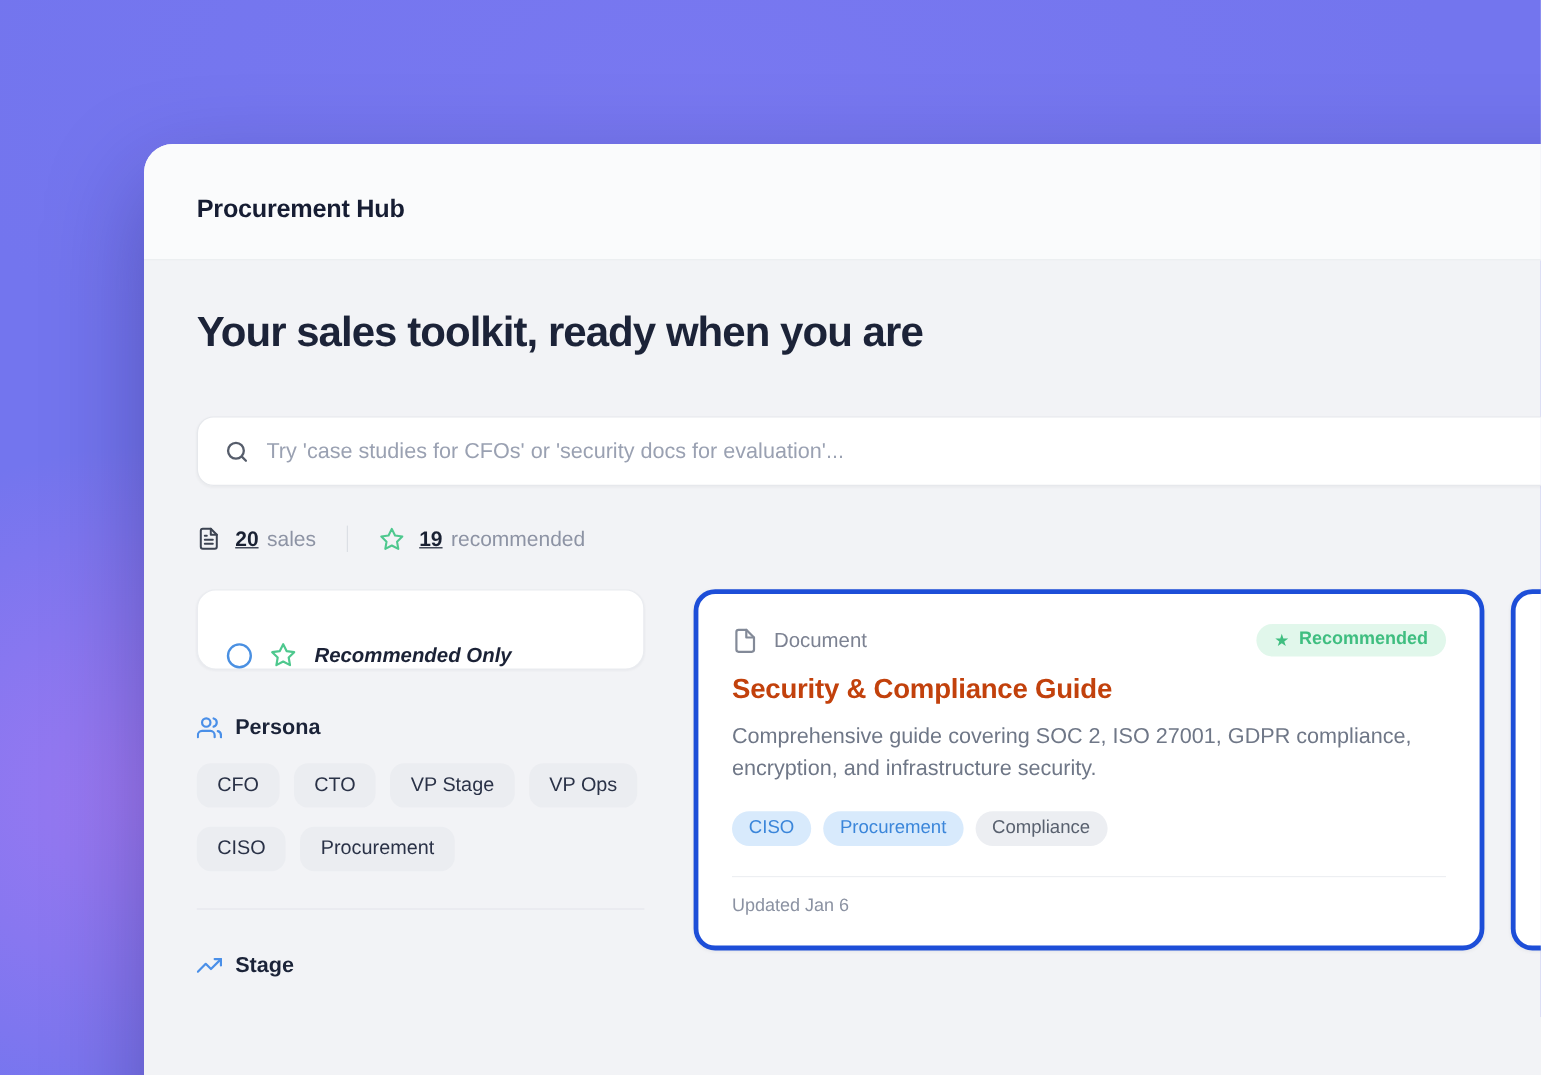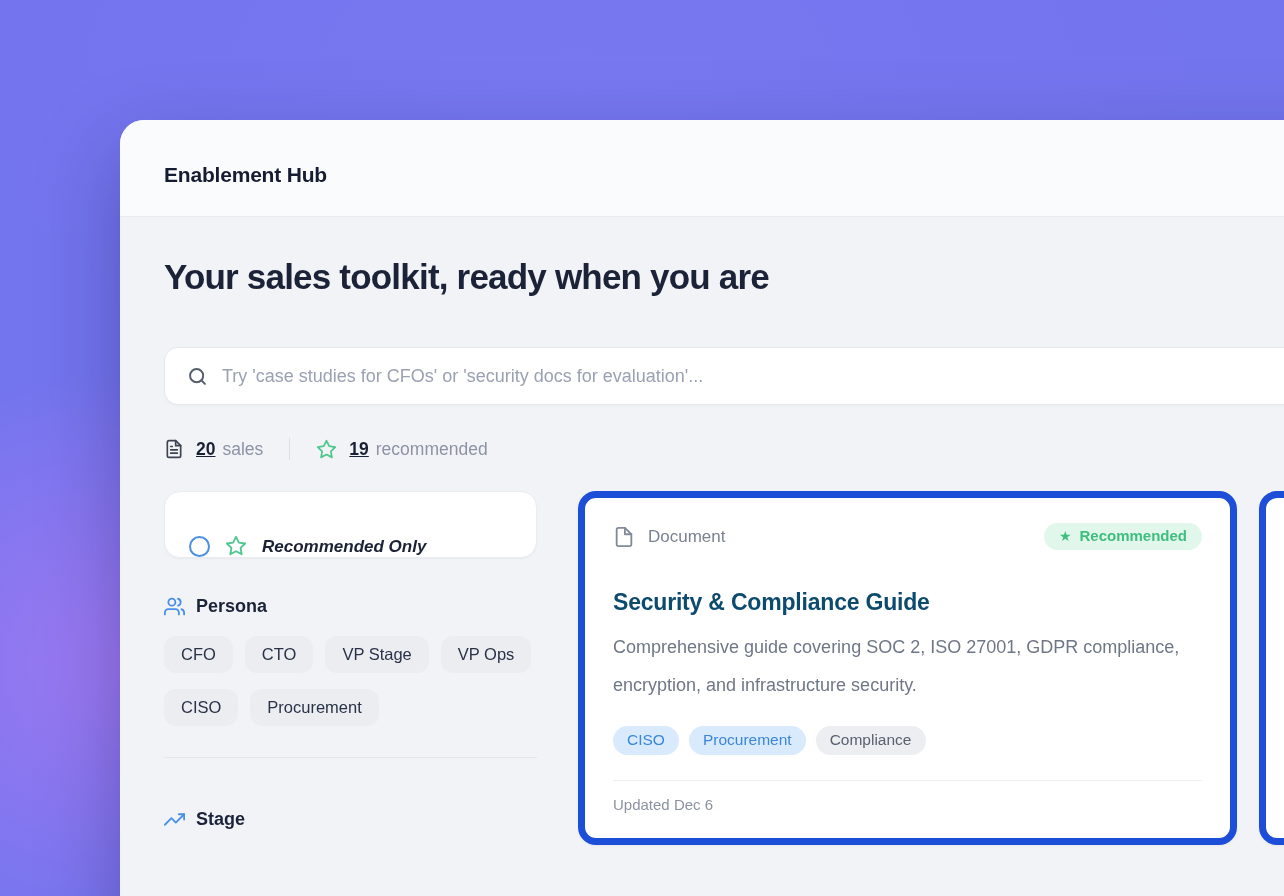--- a/index.html
+++ b/index.html
@@ -73,67 +73,67 @@
   }
   .radio-circle {
     width:21px; height:21px; border-radius:50%;
     border:2.5px solid #4a90e2; background:#fff; flex:none;
   }
   .rec-only-label { font-size:17px; font-weight:600; color:#1b2236; }
 
   .filter-head { display:flex; align-items:center; gap:11px; }
   .filter-head .label { font-size:18px; font-weight:700; color:#1b2338; }
   .filter-head.persona { margin-top:38px; }
-  .filter-head.stage { margin-top:51px; }
+  .filter-head.stage { margin-top:36px; }
 
   .chips { margin-top:19px; display:flex; flex-wrap:wrap; gap:16px 12px; }
   .chip {
     padding:9px 17px; background:#ebedf1; border-radius:12px;
     font-size:16.5px; font-weight:500; color:#2a3247; cursor:pointer;
   }
   .side-divider { margin-top:31px; border:none; border-top:1px solid #e4e6eb; }
 
   
   .cards { display:flex; gap:22px; align-items:stretch; }
   .card {
     width:659px; flex:none; background:#fff;
-    border:7px solid #1d4ed8; border-radius:18px;
+    border:4px solid #1d4ed8; border-radius:18px;
     padding:25px 28px 24px;
     box-shadow:0 1px 3px rgba(18,25,45,0.05);
     min-height:295px; cursor:pointer;
   }
   .card-head { display:flex; justify-content:space-between; align-items:center; }
   .card-type { display:flex; align-items:center; gap:13px; }
   .card-type-label { font-size:17px; color:#7c8292; }
   .badge {
     display:flex; align-items:center; gap:8px;
     background:#e1f7eb; color:#3fbe80;
     padding:4px 15px 6px; border-radius:999px;
     font-size:15px; font-weight:600;
   }
   .badge .star-glyph { font-size:14px; line-height:1; }
-  .card-title { margin-top:39px; font-size:23px; font-weight:700; color:#0c4a6e; letter-spacing:-0.2px; }
-  .card-desc { margin-top:12px; font-size:18px; line-height:38px; color:#6f7787; max-width:582px; }
+  .card-title { margin-top:14px; font-size:23px; font-weight:700; color:#c2410c; letter-spacing:-0.2px; }
+  .card-desc { margin-top:12px; font-size:18px; line-height:27px; color:#6f7787; max-width:582px; }
   .tags { margin-top:22px; display:flex; gap:10px; }
   .tag {
     display:inline-block; padding:5px 14px 6px; border-radius:999px;
     font-size:15.5px; font-weight:500; min-height:18px; min-width:6px;
   }
   .tag.blue { background:#d8eafc; color:#3b86da; }
   .tag.gray { background:#eceef2; color:#59616f; }
   .card-footer { margin-top:25px; border-top:1px solid #edeff2; padding-top:15px; }
   .card-updated { font-size:15px; color:#8b92a2; }
 </style>
 </head>
 <body>
 
 <div class="panel">
 
   <div class="panel-header">
-    <div class="app-title">Enablement Hub</div>
+    <div class="app-title">Procurement Hub</div>
   </div>
 
   <div class="panel-body">
 
     <h1 class="hero-title">Your sales toolkit, ready when you are</h1>
 
     <div class="searchbar">
       <span style="display:flex;">
         <svg width="21" height="21" viewBox="0 0 24 24" fill="none" stroke="#565d6b" stroke-width="2.2" stroke-linecap="round" stroke-linejoin="round">
             <circle cx="11" cy="11" r="7.5"></circle>
@@ -233,21 +233,21 @@
             </span>
           </div>
           <h3 class="card-title">Security &amp; Compliance Guide</h3>
           <p class="card-desc">Comprehensive guide covering SOC 2, ISO 27001, GDPR compliance, encryption, and infrastructure security.</p>
           <div class="tags">
             <span class="tag blue">CISO</span>
             <span class="tag blue">Procurement</span>
             <span class="tag gray">Compliance</span>
           </div>
           <div class="card-footer">
-            <span class="card-updated">Updated Dec 6</span>
+            <span class="card-updated">Updated Jan 6</span>
           </div>
         </article>
 
         <article class="card">
 
           <h3 class="card-title"></h3>
           <p class="card-desc"></p>
 
         </article>
 

